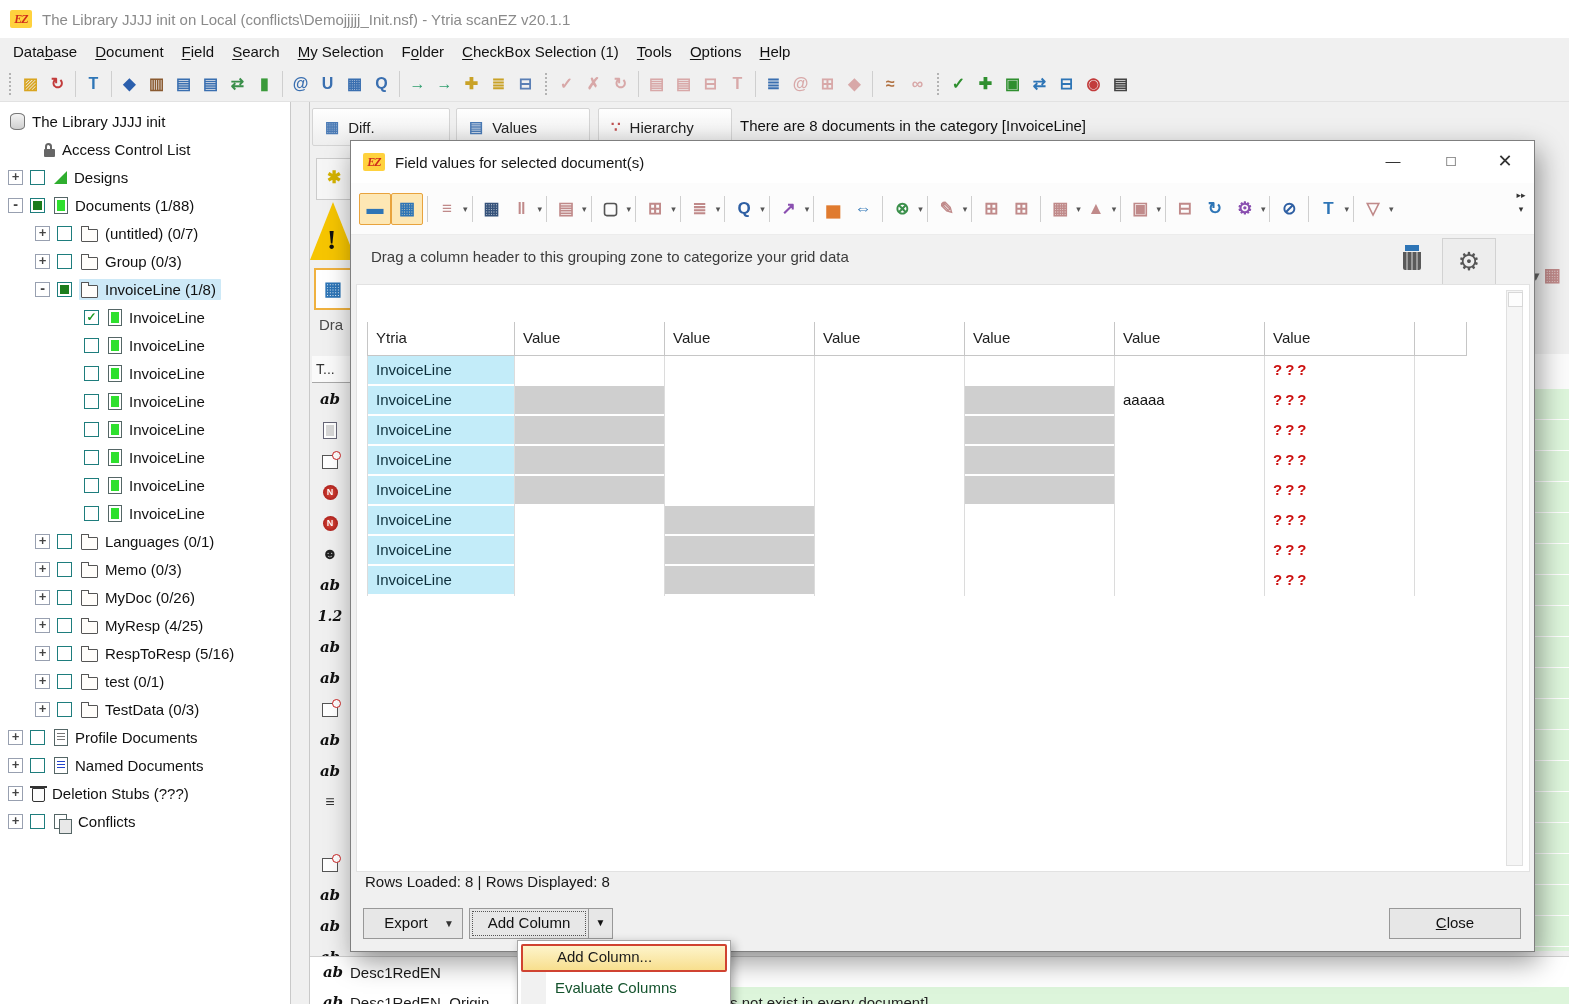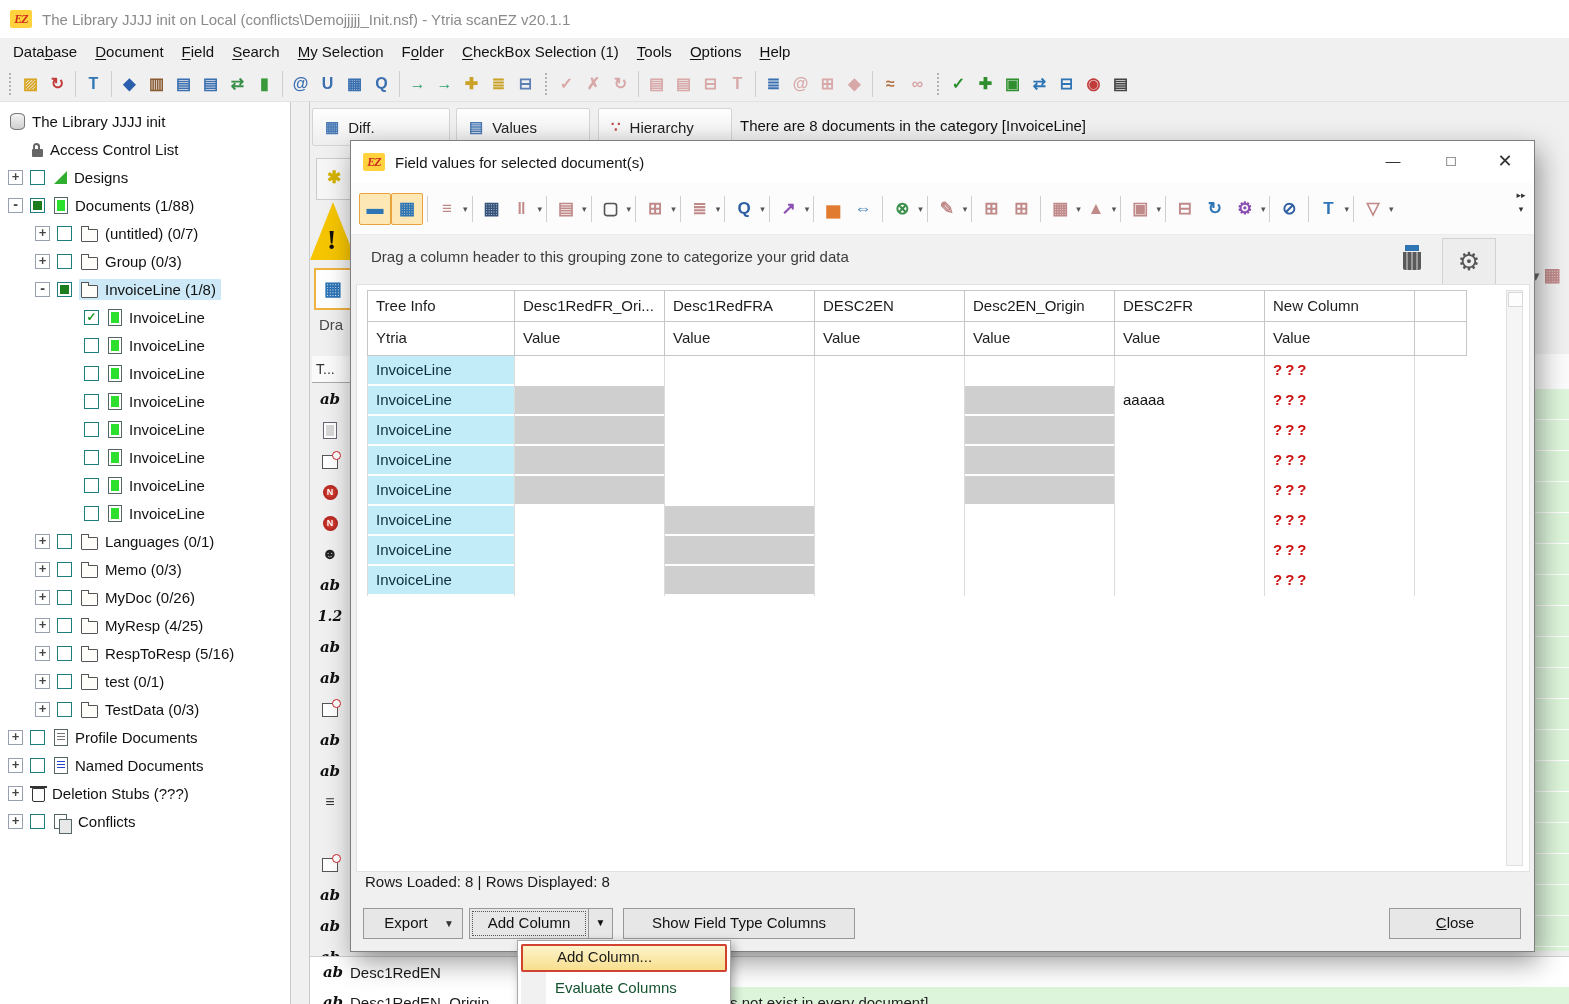--- a/index.html
+++ b/index.html
@@ -305,21 +305,21 @@
     </span>
   </div>
 
 <div id="treepanel">
     <div class="tree-row" style="padding-left: 8px;">
       <span class="lblwrap">
         <span class="ti ti-database"></span>
         <span class="tree-label">The Library JJJJ init</span>
       </span>
     </div>
-    <div class="tree-row" style="padding-left: 8px;">
+    <div class="tree-row" style="padding-left: 20px;">
       <span class="exp empty"></span>
       <span class="lblwrap">
         <span class="ti ti-lock"></span>
         <span class="tree-label">Access Control List</span>
       </span>
     </div>
     <div class="tree-row" style="padding-left: 8px;">
       <span class="exp">+</span>
       <span class="cb unchecked"></span>
       <span class="lblwrap">
@@ -701,30 +701,20 @@
       <div>▾</div>
     </div>
 
   <div class="groupbar">
     <span class="groupbar-text">Drag a column header to this grouping zone to categorize your grid data</span>
     <span class="trash-ic"></span>
     <span class="gearbox">⚙</span>
   </div>
 
   <div class="gridbox">
-    <div class="ghdr" id="ghdr1">
-        <div class="gh first" style="width: 148px;">Tree Info</div>
-        <div class="gh" style="width: 150px;">Desc1RedFR_Ori...</div>
-        <div class="gh" style="width: 150px;">Desc1RedFRA</div>
-        <div class="gh" style="width: 150px;">DESC2EN</div>
-        <div class="gh" style="width: 150px;">Desc2EN_Origin</div>
-        <div class="gh" style="width: 150px;">DESC2FR</div>
-        <div class="gh" style="width: 150px;">New Column</div>
-        <div class="gh" style="width: 52px;"></div>
-      </div>
     <div class="ghdr" id="ghdr2">
         <div class="gh first" style="width: 148px;">Ytria</div>
         <div class="gh" style="width: 150px;">Value</div>
         <div class="gh" style="width: 150px;">Value</div>
         <div class="gh" style="width: 150px;">Value</div>
         <div class="gh" style="width: 150px;">Value</div>
         <div class="gh" style="width: 150px;">Value</div>
         <div class="gh" style="width: 150px;">Value</div>
         <div class="gh" style="width: 52px;"></div>
       </div>
@@ -917,21 +907,20 @@
     <div class="vscroll"></div>
   </div>
 
   <div class="dlg-status">Rows Loaded: 8  |  Rows Displayed: 8</div>
 
   <div class="btn" id="btn-export">
     <span>Export</span><span class="dd">▼</span>
   </div>
   <div class="btn" id="btn-addcol">Add Column</div>
   <div class="btn" id="btn-addcol-dd">▼</div>
-  <div class="btn" id="btn-showft">Show Field Type Columns</div>
   <div class="btn" id="btn-close2"><u>C</u>lose</div>
 </div>
 
 <div id="ctxmenu">
   <div class="ctx-gutter"></div>
 <div class="ctx-item hot">Add Column...</div>
     <div class="ctx-item dis">Evaluate Columns</div>
   </div>
 
 </body></html>

